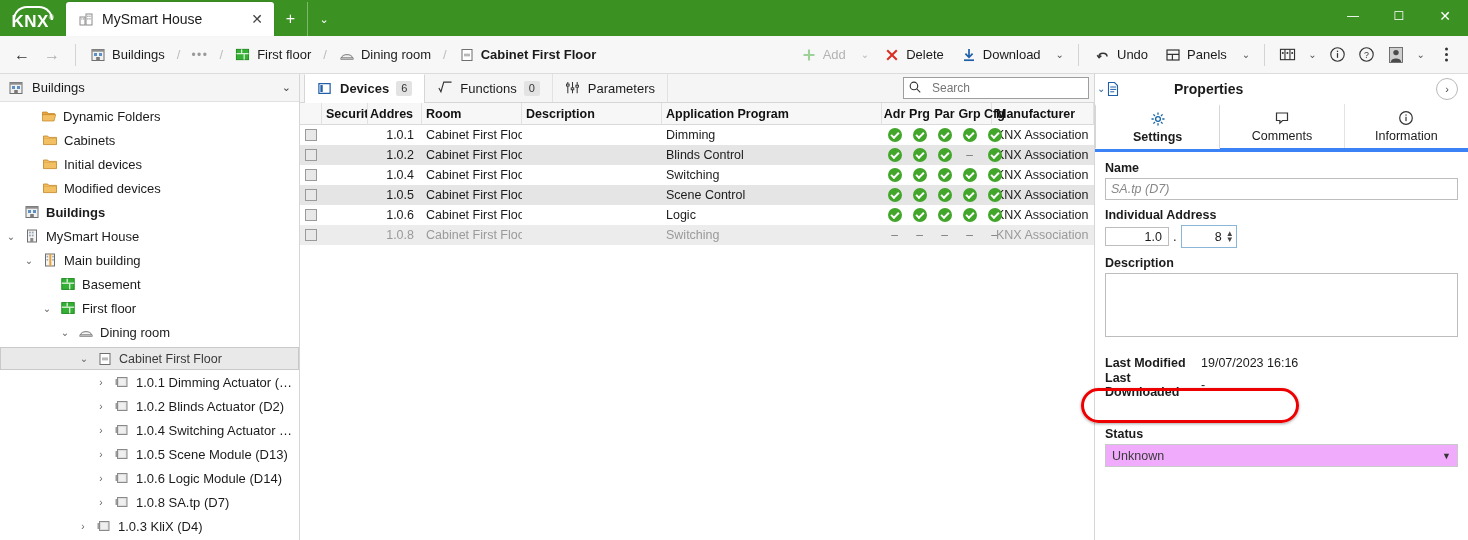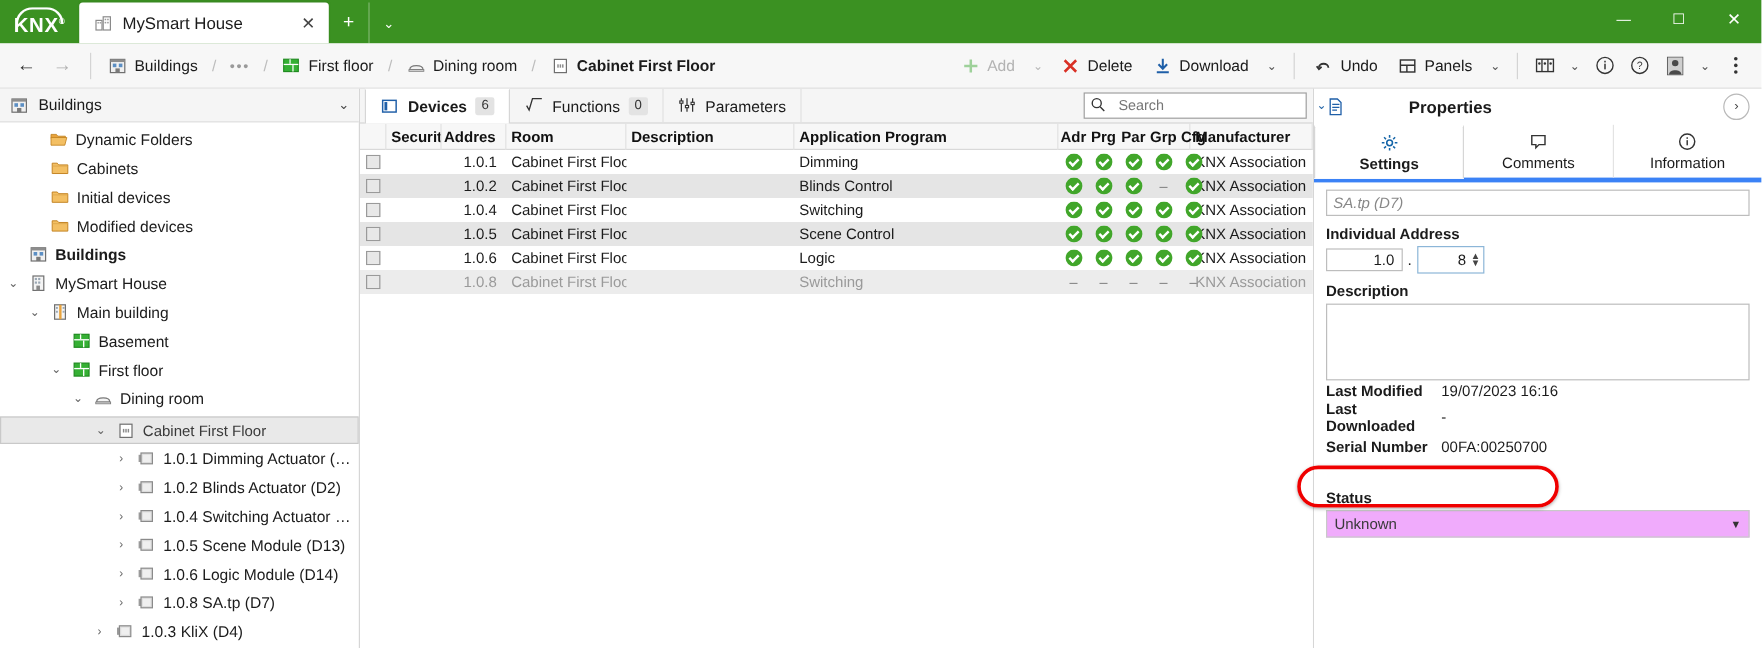--- a/index.html
+++ b/index.html
@@ -191,21 +191,21 @@
   }
   .addr-row { display:flex; align-items:center; gap:4px; }
   .addr-a { width:64px; height:19px; border:1px solid #bdbdbd; display:flex; align-items:center;
             justify-content:flex-end; padding-right:6px; font-size:12.5px; background:#fff;}
   .addr-dot { font-size:13px; }
   .addr-b { width:56px; height:23px; border:1px solid #8cb6d8; display:flex; align-items:center;
             padding:0 2px 0 6px; font-size:12.5px; background:#fff;}
   .addr-b .v { flex:1; text-align:right; padding-right:4px;}
   .spin { display:flex; flex-direction:column; line-height:6px; font-size:8px; color:#444; }
   .txtarea { width:100%; height:64px; border:1px solid #bdbdbd; background:#fff; margin-top:2px;}
-  .kv { display:flex; align-items:center; font-size:12.5px; margin-top:2px;}
+  .kv { display:flex; align-items:center; font-size:12.5px; margin-top:19px;}
   .kv .k { width:96px; font-weight:bold; flex:0 0 96px; }
   .kv .v { color:#1b1b1b; }
   .sel {
     width:100%; height:23px; border:1px solid #c9c9c9; background:#f0abfc; display:flex;
     align-items:center; padding:0 6px; font-size:12.5px; color:#3a3a3a; margin-top:3px;
   }
   .sel .cv { margin-left:auto; font-size:9px; color:#333; }
 
   .highlight-ring {
     position:absolute; border:3px solid #ef0000; border-radius:24px;
@@ -897,20 +897,21 @@
               <circle cx="8" cy="8" r="6.3" fill="none" stroke="#333" stroke-width="1.2"></circle>
               <rect x="7.4" y="6.8" width="1.2" height="4.3" fill="#333"></rect>
               <rect x="7.4" y="4.4" width="1.2" height="1.3" fill="#333"></rect>
             </svg>
           </span>
           <span class="pt-lbl">Information</span>
         </div>
       </div>
 
       <div class="pr-body">
+        <div class="fld-lbl">Name</div>
         <div class="inp">SA.tp (D7)</div>
 
         <div class="fld-lbl" style="margin-top:8px;">Individual Address</div>
         <div class="addr-row">
           <div class="addr-a">1.0</div>
           <span class="addr-dot">.</span>
           <div class="addr-b">
             <span class="v">8</span>
             <span class="spin">
                 <span>▲</span>
@@ -923,24 +924,20 @@
         <div class="txtarea"></div>
 
         <div class="kv">
           <span class="k">Last Modified</span>
           <span class="v">19/07/2023 16:16</span>
         </div>
         <div class="kv" style="margin-top:1px;">
           <span class="k">Last Downloaded</span>
           <span class="v">-</span>
         </div>
-        <div class="kv" style="margin-top:4px;">
-          <span class="k">Serial Number</span>
-          <span class="v">00FA:00250700</span>
-        </div>
 
         <div class="fld-lbl" style="margin-top:28px;">Status</div>
         <div class="sel">
           <span>Unknown</span>
           <span class="cv">▼</span>
         </div>
       </div>
     </div>
   </div>
 

